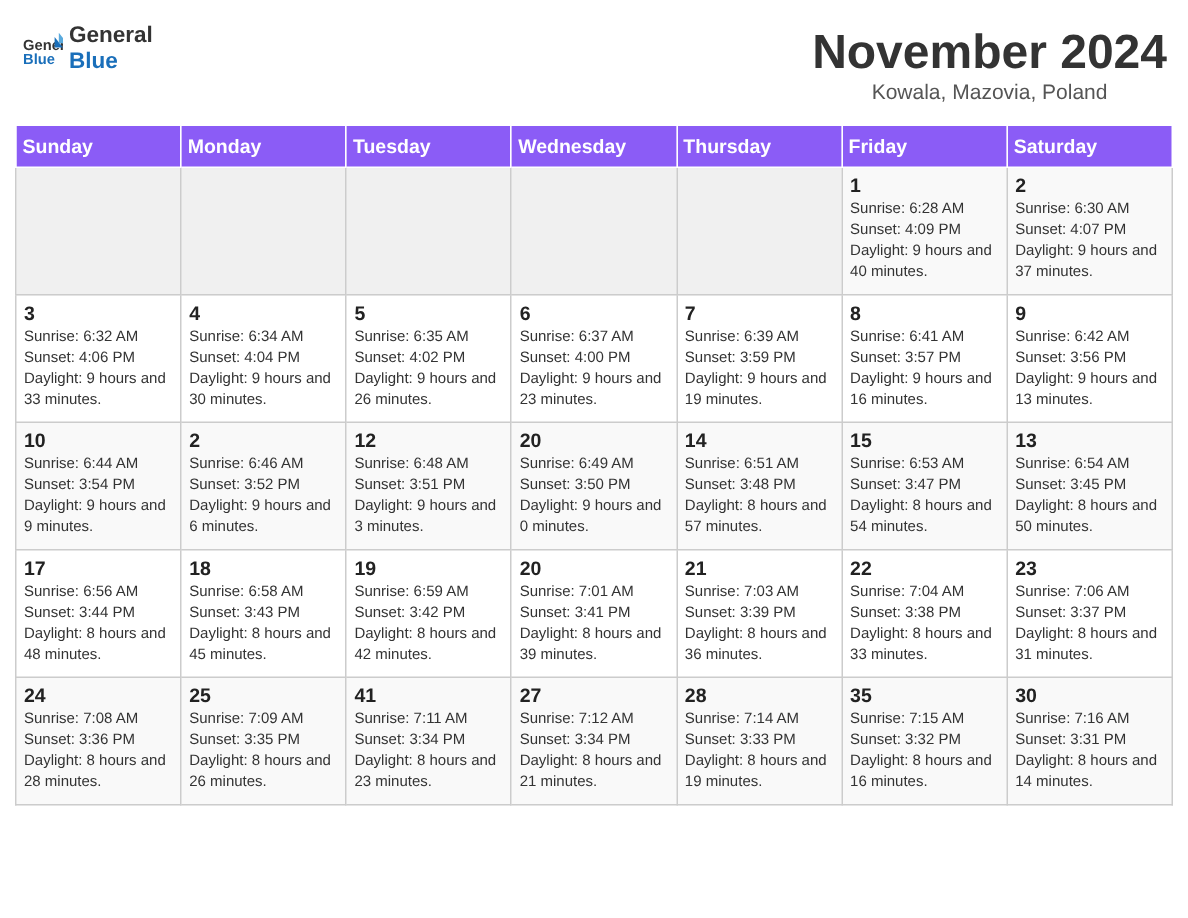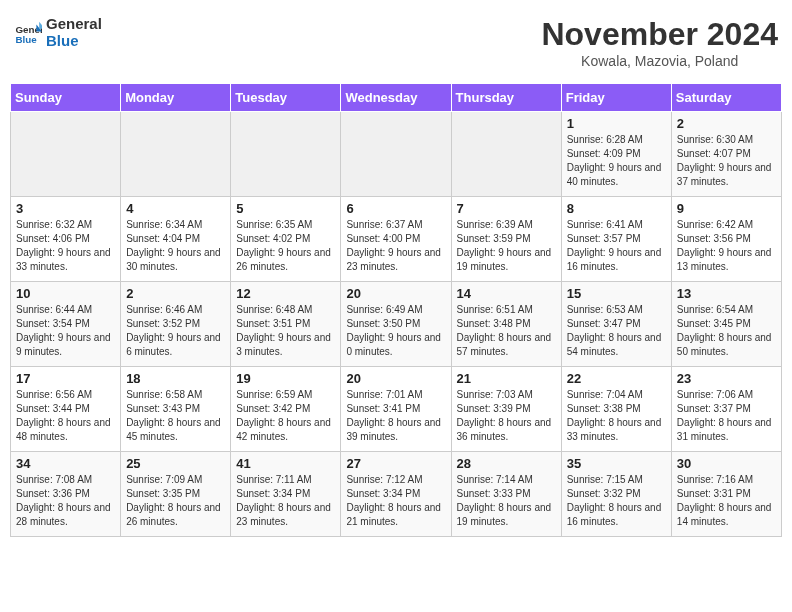--- a/index.html
+++ b/index.html
@@ -218,21 +218,21 @@
           <span class="day-number">22</span>
           <div class="day-info">Sunrise: 7:04 AM<br>Sunset: 3:38 PM<br>Daylight: 8 hours and 33 minutes.</div>
         </td>
         <td>
           <span class="day-number">23</span>
           <div class="day-info">Sunrise: 7:06 AM<br>Sunset: 3:37 PM<br>Daylight: 8 hours and 31 minutes.</div>
         </td>
       </tr>
       <tr>
         <td>
-          <span class="day-number">34</span>
+          <span class="day-number">24</span>
           <div class="day-info">Sunrise: 7:08 AM<br>Sunset: 3:36 PM<br>Daylight: 8 hours and 28 minutes.</div>
         </td>
         <td>
           <span class="day-number">25</span>
           <div class="day-info">Sunrise: 7:09 AM<br>Sunset: 3:35 PM<br>Daylight: 8 hours and 26 minutes.</div>
         </td>
         <td>
           <span class="day-number">41</span>
           <div class="day-info">Sunrise: 7:11 AM<br>Sunset: 3:34 PM<br>Daylight: 8 hours and 23 minutes.</div>
         </td>

